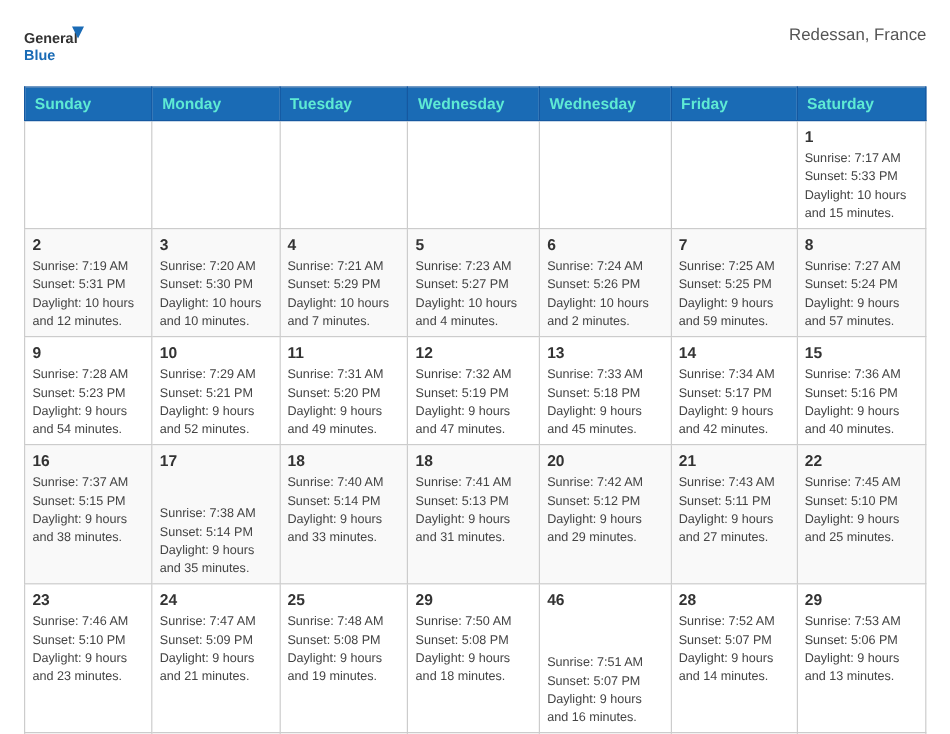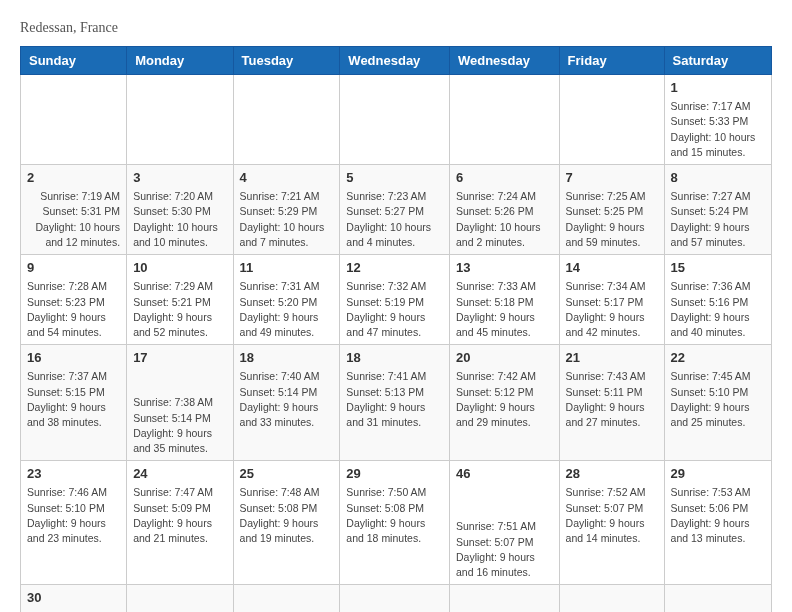--- a/index.html
+++ b/index.html
@@ -25,30 +25,29 @@
       text-align: right;
     }
     .month-title {
       font-size: 32px;
       font-weight: bold;
       color: #333;
     }
     .location {
       font-size: 14px;
       color: #555;
-      font-family: Liberation Serif, serif;
     }
     .calendar {
       width: 100%;
       border-collapse: collapse;
       border: 1px solid #ccc;
     }
     .calendar th {
       background-color: #1a6bb5;
-      color: #ffffff;
+      color: #5eead4;
       text-align: left;
       padding: 6px 8px;
       font-size: 13px;
       border: 1px solid #1558a0;
     }
     .calendar td {
       vertical-align: top;
       border: 1px solid #ccc;
       padding: 4px 6px;
       width: 113px;
@@ -78,20 +77,27 @@
       background: #fff;
     }
     .calendar thead tr th {
       background: #1a6bb5;
     }
   </style>
 </head>
 <body>
 
 <div class="header">
+  <div class="logo">
+  <svg width="50" height="42" viewBox="0 0 50 42" xmlns="http://www.w3.org/2000/svg">
+    <text x="0" y="16" font-size="12" font-weight="bold" fill="#333" font-family="Arial">General</text>
+    <text x="0" y="30" font-size="12" font-weight="bold" fill="#1a6bb5" font-family="Arial">Blue</text>
+    <polygon points="40,2 50,2 45,12" fill="#1a6bb5"></polygon>
+  </svg>
+</div>
   <div class="title-block">
     <div class="location">Redessan, France</div>
   </div>
 </div>
 
 <table class="calendar">
   <thead>
     <tr>
     <th>Sunday</th>
         <th>Monday</th>
@@ -114,21 +120,21 @@
           <span class="day-num">1</span>
           <div class="day-info" style="white-space: pre-line;">Sunrise: 7:17 AM
 Sunset: 5:33 PM
 Daylight: 10 hours
 and 15 minutes.</div>
         </td>
       </tr>
       <tr>
         <td>
           <span class="day-num">2</span>
-          <div class="day-info" style="white-space: pre-line; text-align: right;">Sunrise: 7:19 AM
+          <div class="day-info" style="white-space: pre-line;">Sunrise: 7:19 AM
 Sunset: 5:31 PM
 Daylight: 10 hours
 and 12 minutes.</div>
         </td>
         <td>
           <span class="day-num">3</span>
           <div class="day-info" style="white-space: pre-line;">Sunrise: 7:20 AM
 Sunset: 5:30 PM
 Daylight: 10 hours
 and 10 minutes.</div>

